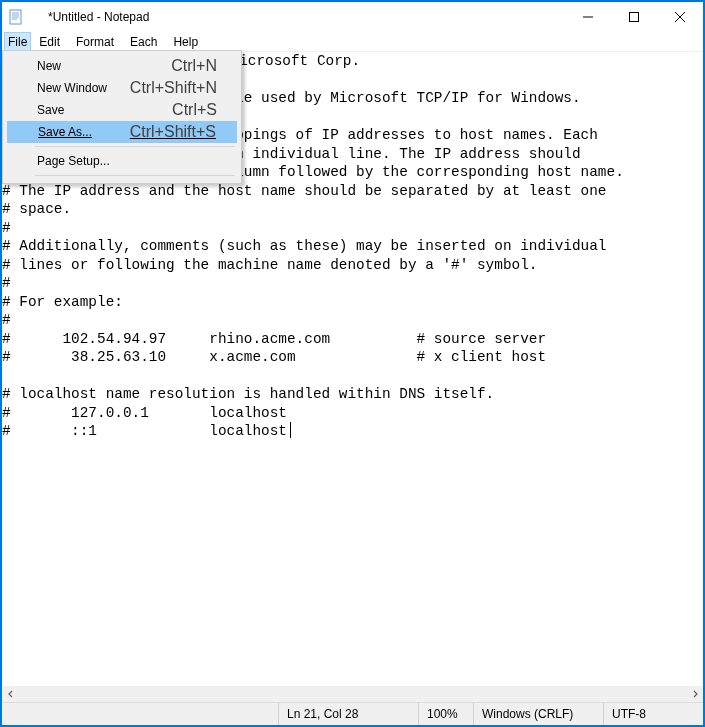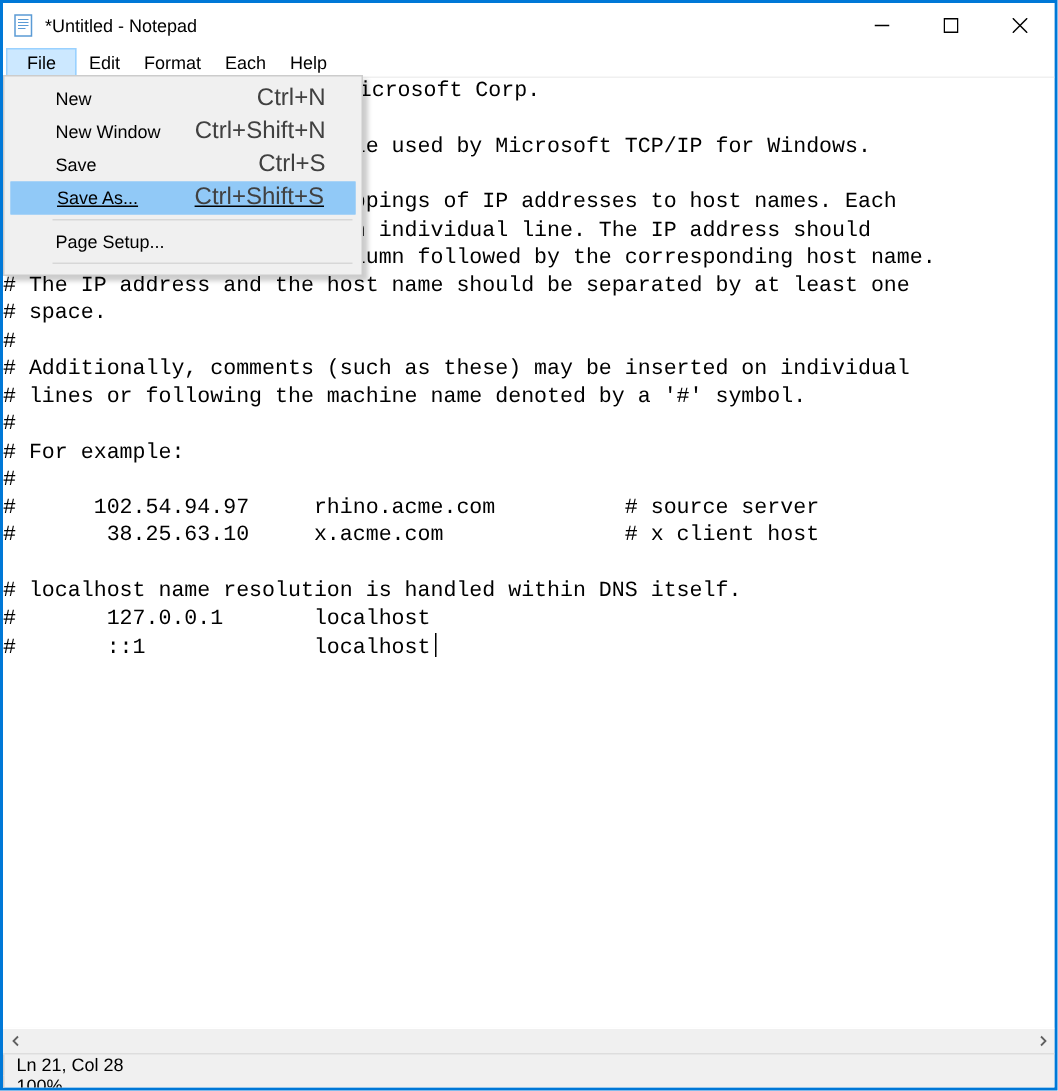--- a/index.html
+++ b/index.html
@@ -16,21 +16,21 @@
     }
     
     .titlebar {
       height: 30px;
       background: #fff;
       display: flex;
       align-items: center;
       justify-content: space-between;
       padding: 0 0 0 6px;
     }
-    .titlebar-left { display: flex; align-items: center; gap: 6px; }
+    .titlebar-left { display: flex; align-items: center; gap: 24px; }
     .app-icon { width: 16px; height: 16px; }
     .title-text { font-size: 12px; color: #000; }
     .window-controls { display: flex; height: 100%; }
     .wc-btn {
       width: 46px;
       height: 30px;
       display: flex;
       align-items: center;
       justify-content: center;
       background: transparent;
@@ -49,21 +49,21 @@
     .menu-item {
       padding: 0 8px;
       display: flex;
       align-items: center;
       font-size: 12px;
       cursor: default;
     }
     .menu-item.open {
       background: #cce8ff;
       border: 1px solid #99d1ff;
-      padding: 0 13px;
+      padding: 0 3px;
       text-align: center;
     }
     
     .dropdown {
       position: absolute;
       top: 50px;
       left: 2px;
       width: 240px;
       background: #f0f0f0;
       border: 1px solid #cccccc;
@@ -132,21 +132,20 @@
       color: #606060;
     }
     
     .statusbar {
       height: 23px;
       background: #f0f0f0;
       border-top: 1px solid #ddd;
       display: flex;
       font-size: 12px;
       color: #000;
-      flex-direction: column;
     }
     .status-cell {
       border-left: 1px solid #d0d0d0;
       display: flex;
       align-items: center;
       padding: 0 8px;
       height: 100%;
     }
     .status-spacer { flex: 1; }
   </style>

